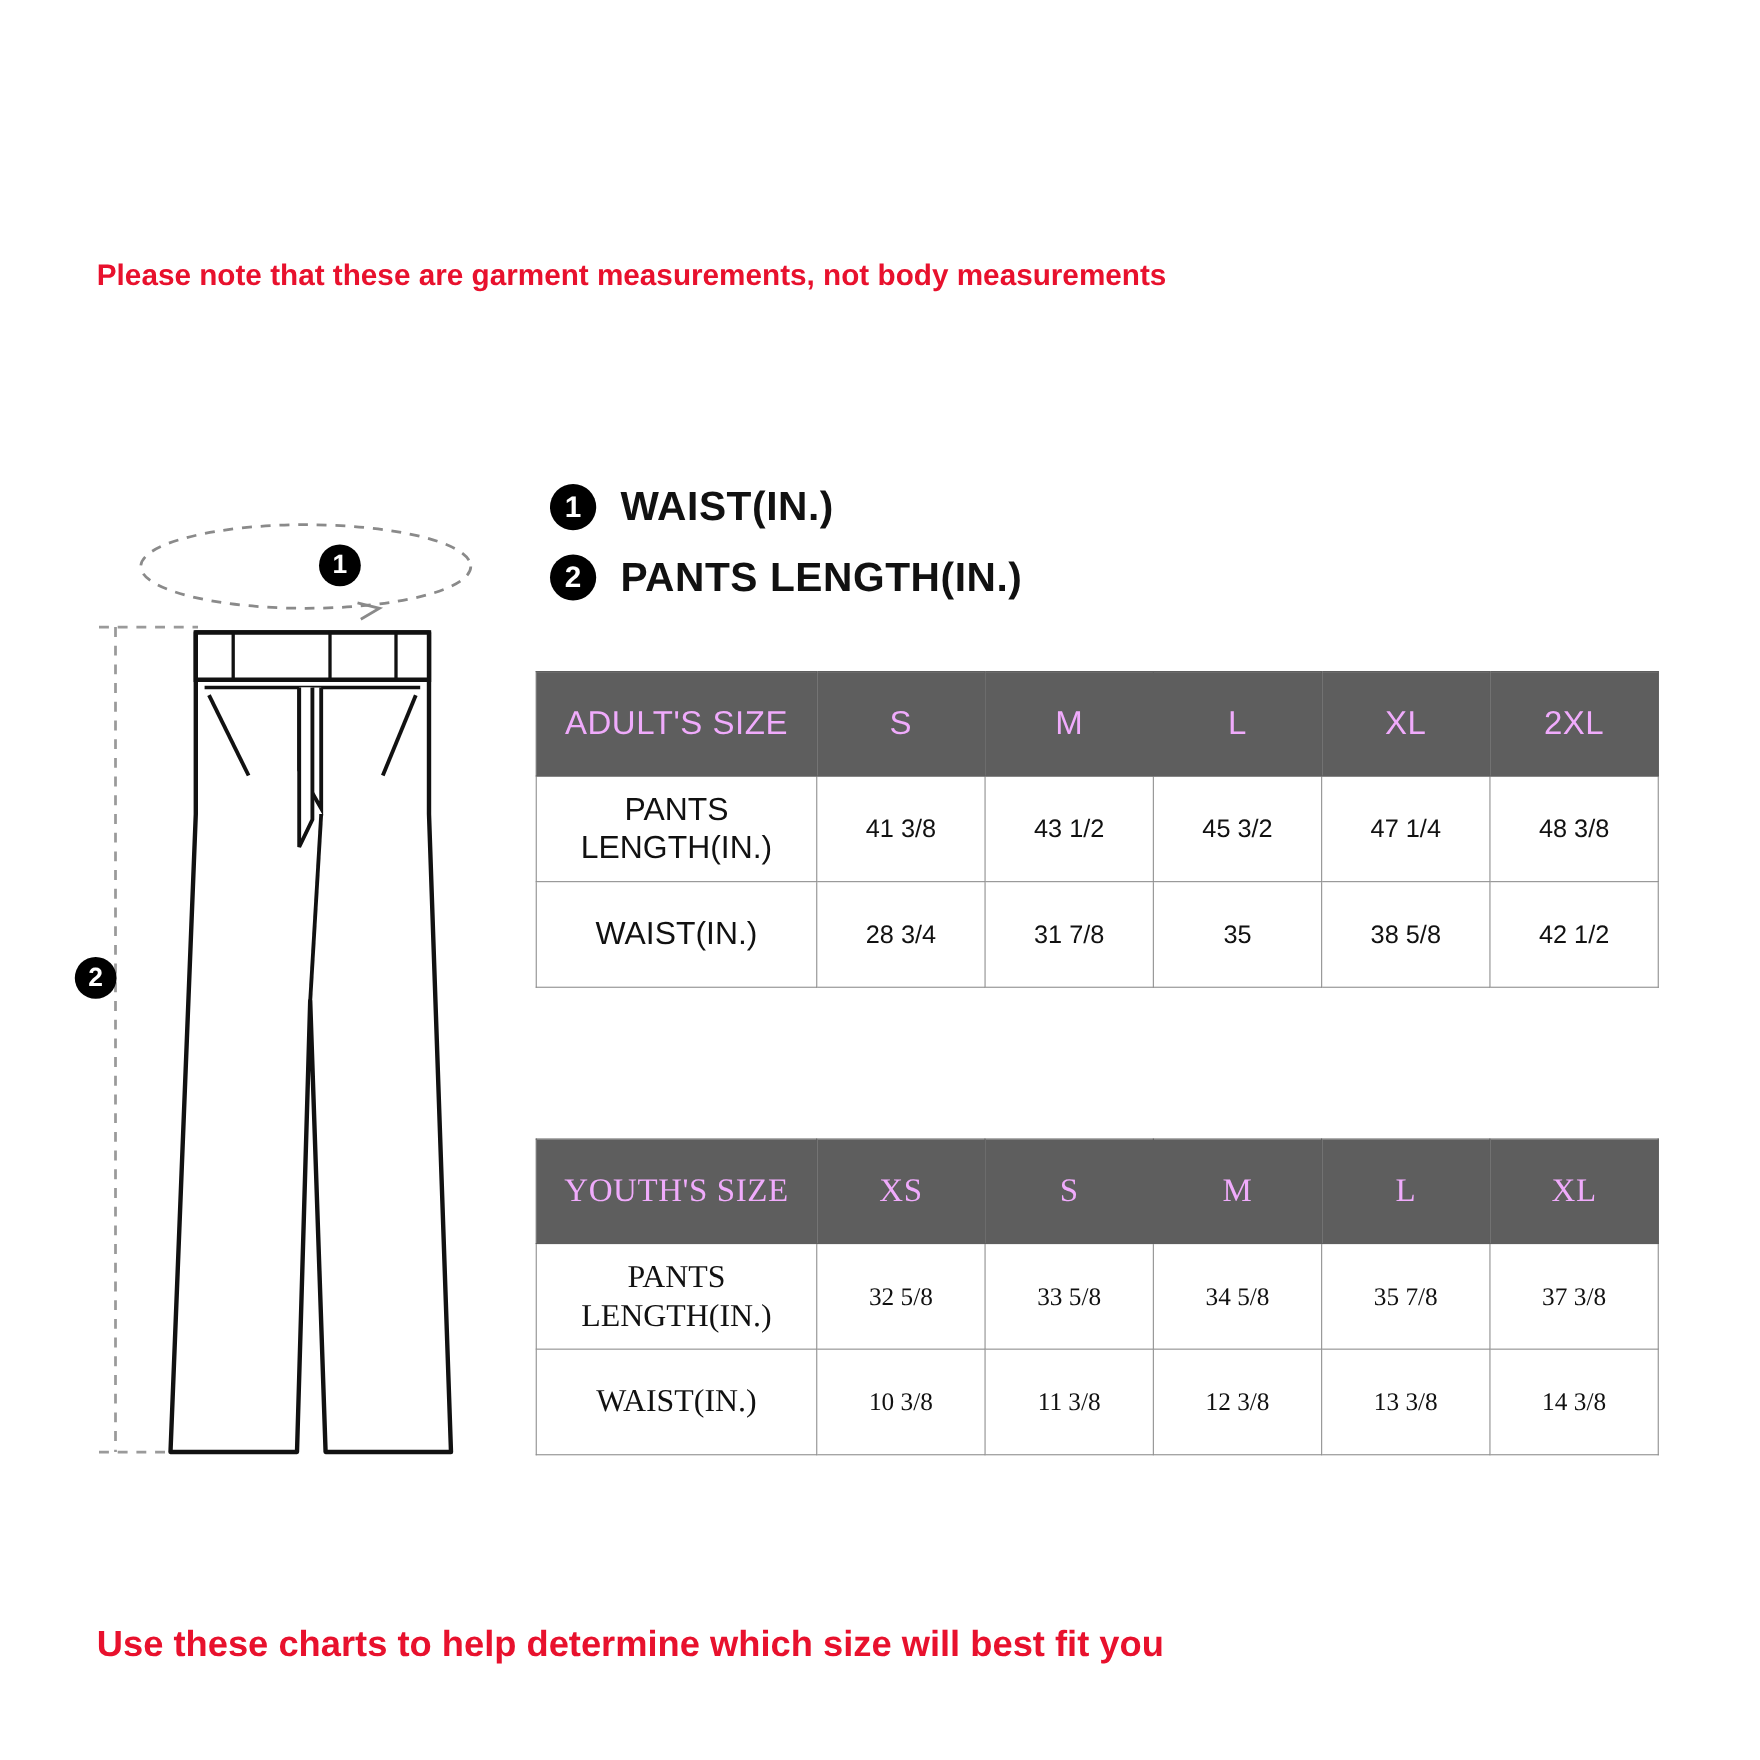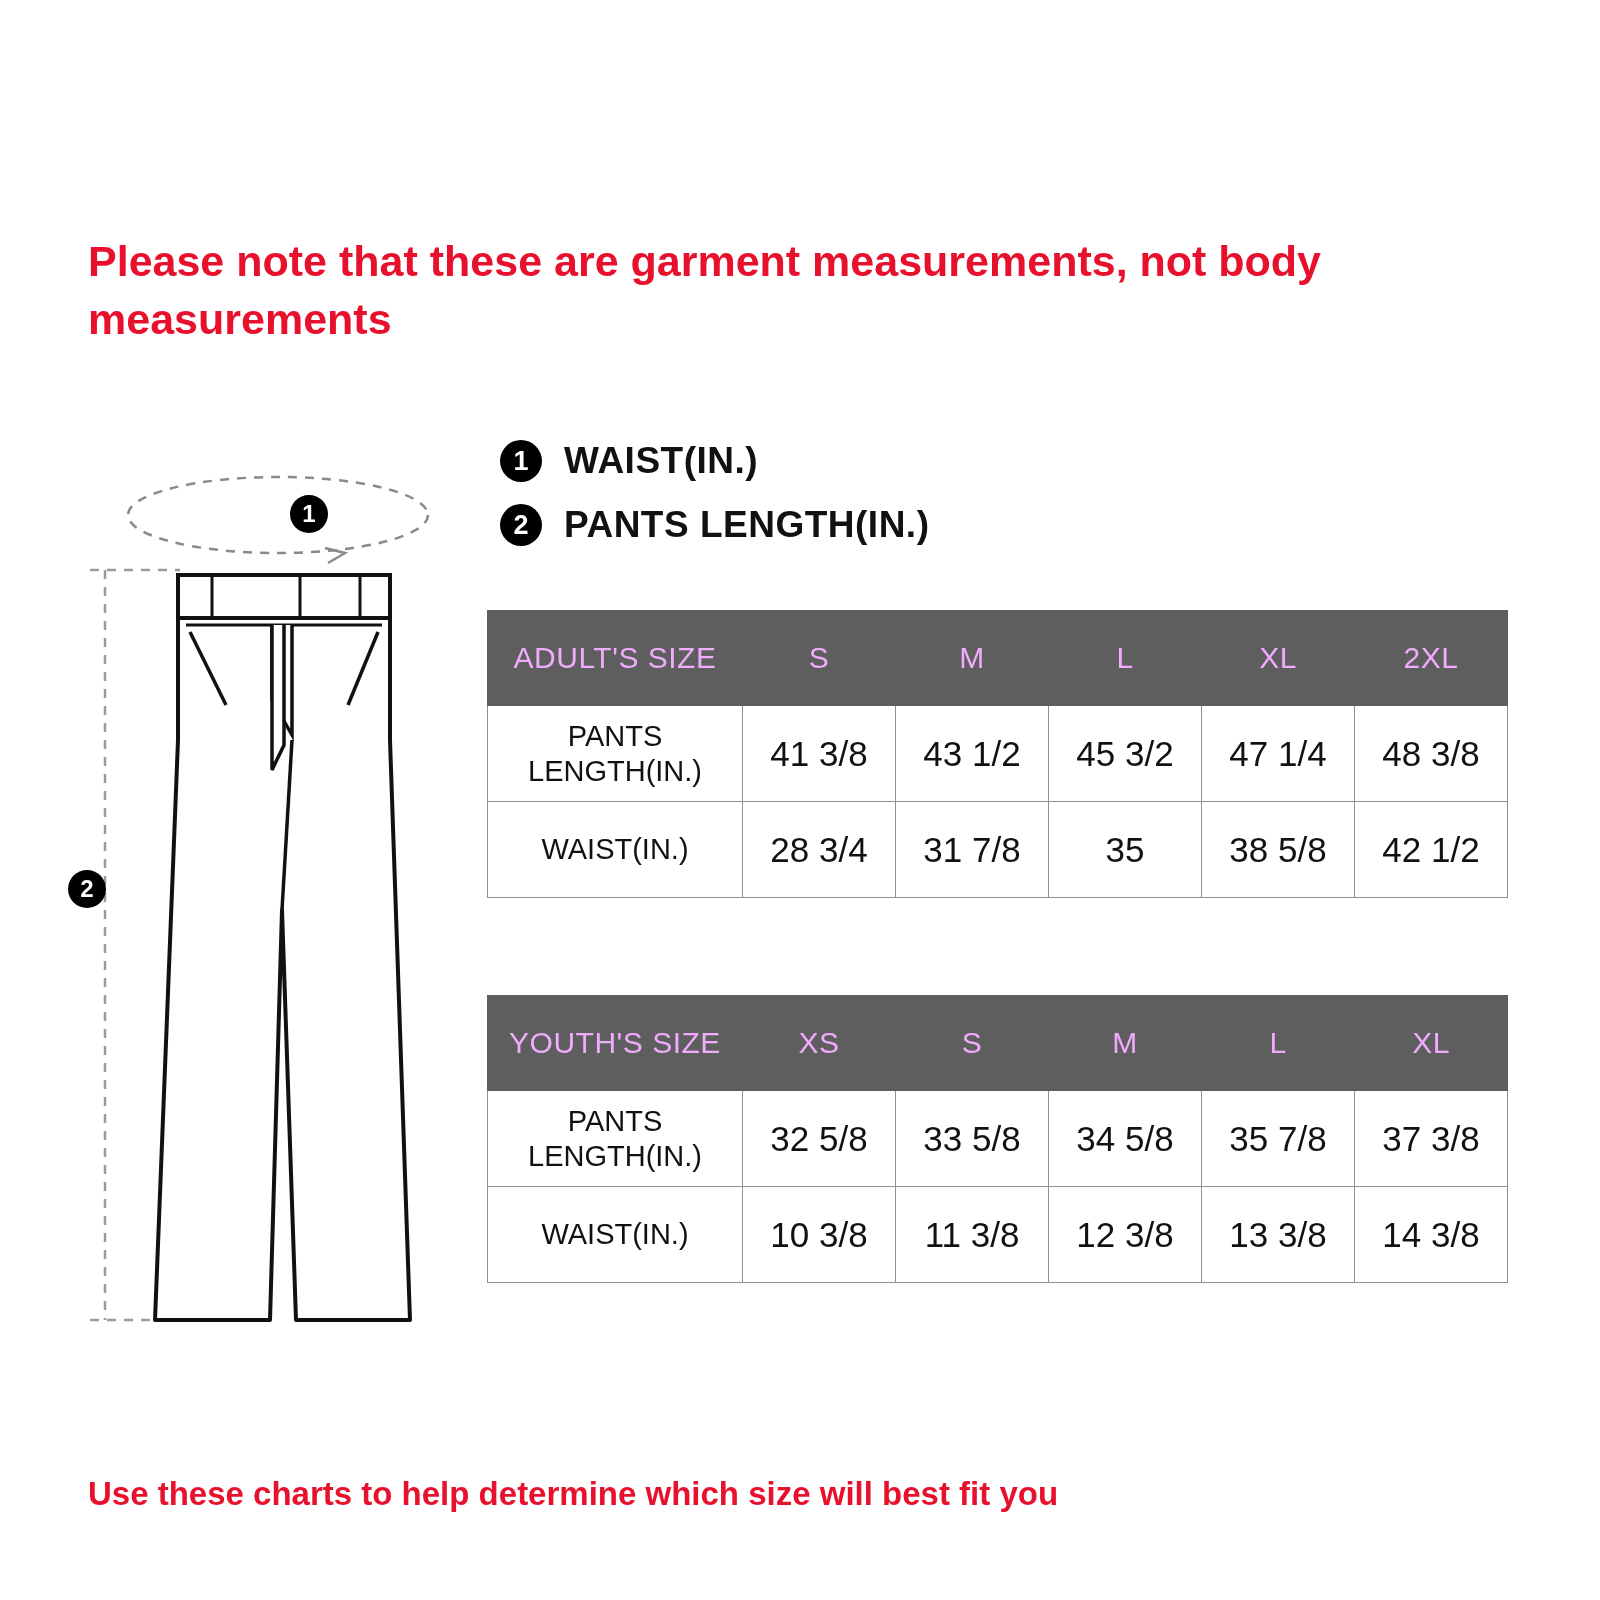--- a/index.html
+++ b/index.html
@@ -32,21 +32,21 @@
     letter-spacing: 0.5px;
     color: #000000;
     white-space: nowrap;
   }
   
   .note {
     position: absolute;
     left: 88px;
     top: 232px;
     width: 1240px;
-    font-size: 43px;
+    font-size: 27px;
     font-weight: bold;
     line-height: 1.35;
     color: #e8112d;
   }
   
   .legend {
     position: absolute;
     left: 500px;
     top: 440px;
   }
@@ -102,27 +102,27 @@
   table {
     border-collapse: collapse;
     table-layout: fixed;
     position: absolute;
   }
   table.sizetable {
     left: 487px;
     width: 1020px;
   }
   #adult-table { top: 610px; }
-  #youth-table { top: 995px; }
+  #youth-table { top: 1035px; font-family: Liberation Serif, serif; }
   table.sizetable th,
   table.sizetable td {
     border: 1px solid #8f8f8f;
     text-align: center;
     vertical-align: middle;
-    font-size: 35px;
+    font-size: 23px;
     color: #111111;
     padding: 0;
   }
   table.sizetable thead th {
     background: #5e5e5e;
     color: #f0abfc;
     border: 1px solid #5e5e5e;
     height: 94px;
     font-weight: normal;
     font-size: 30px;

